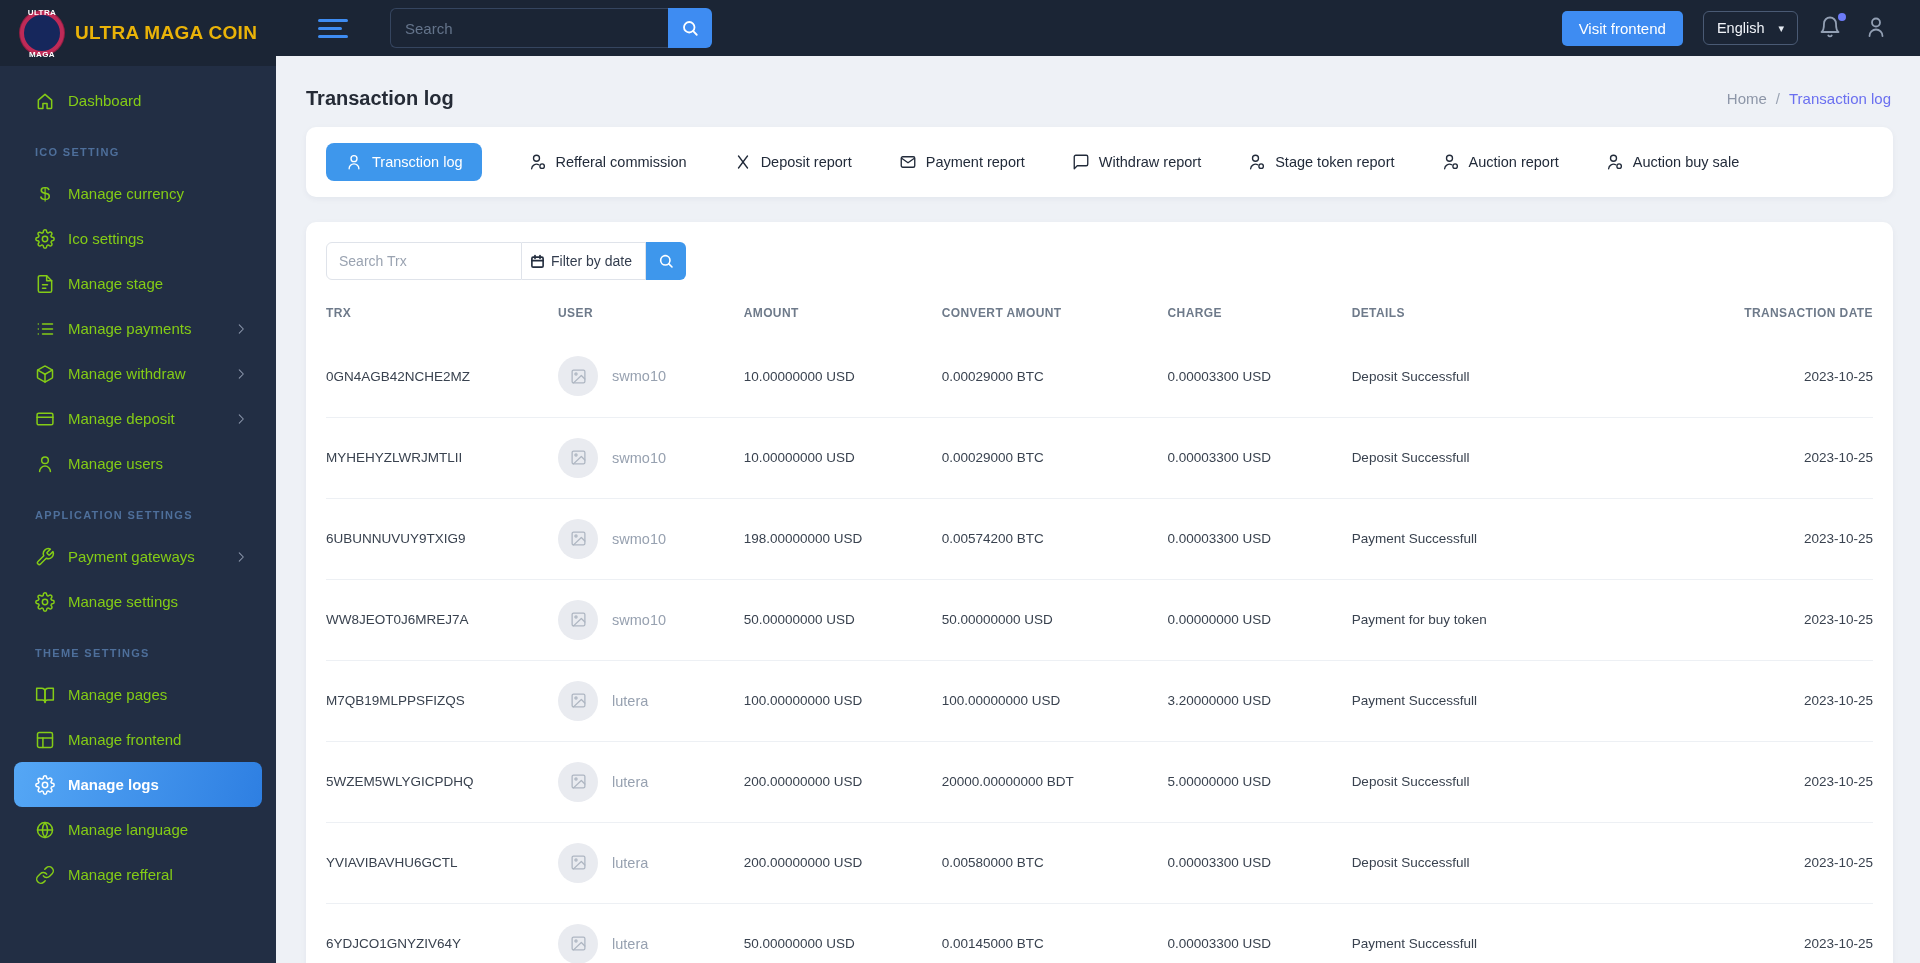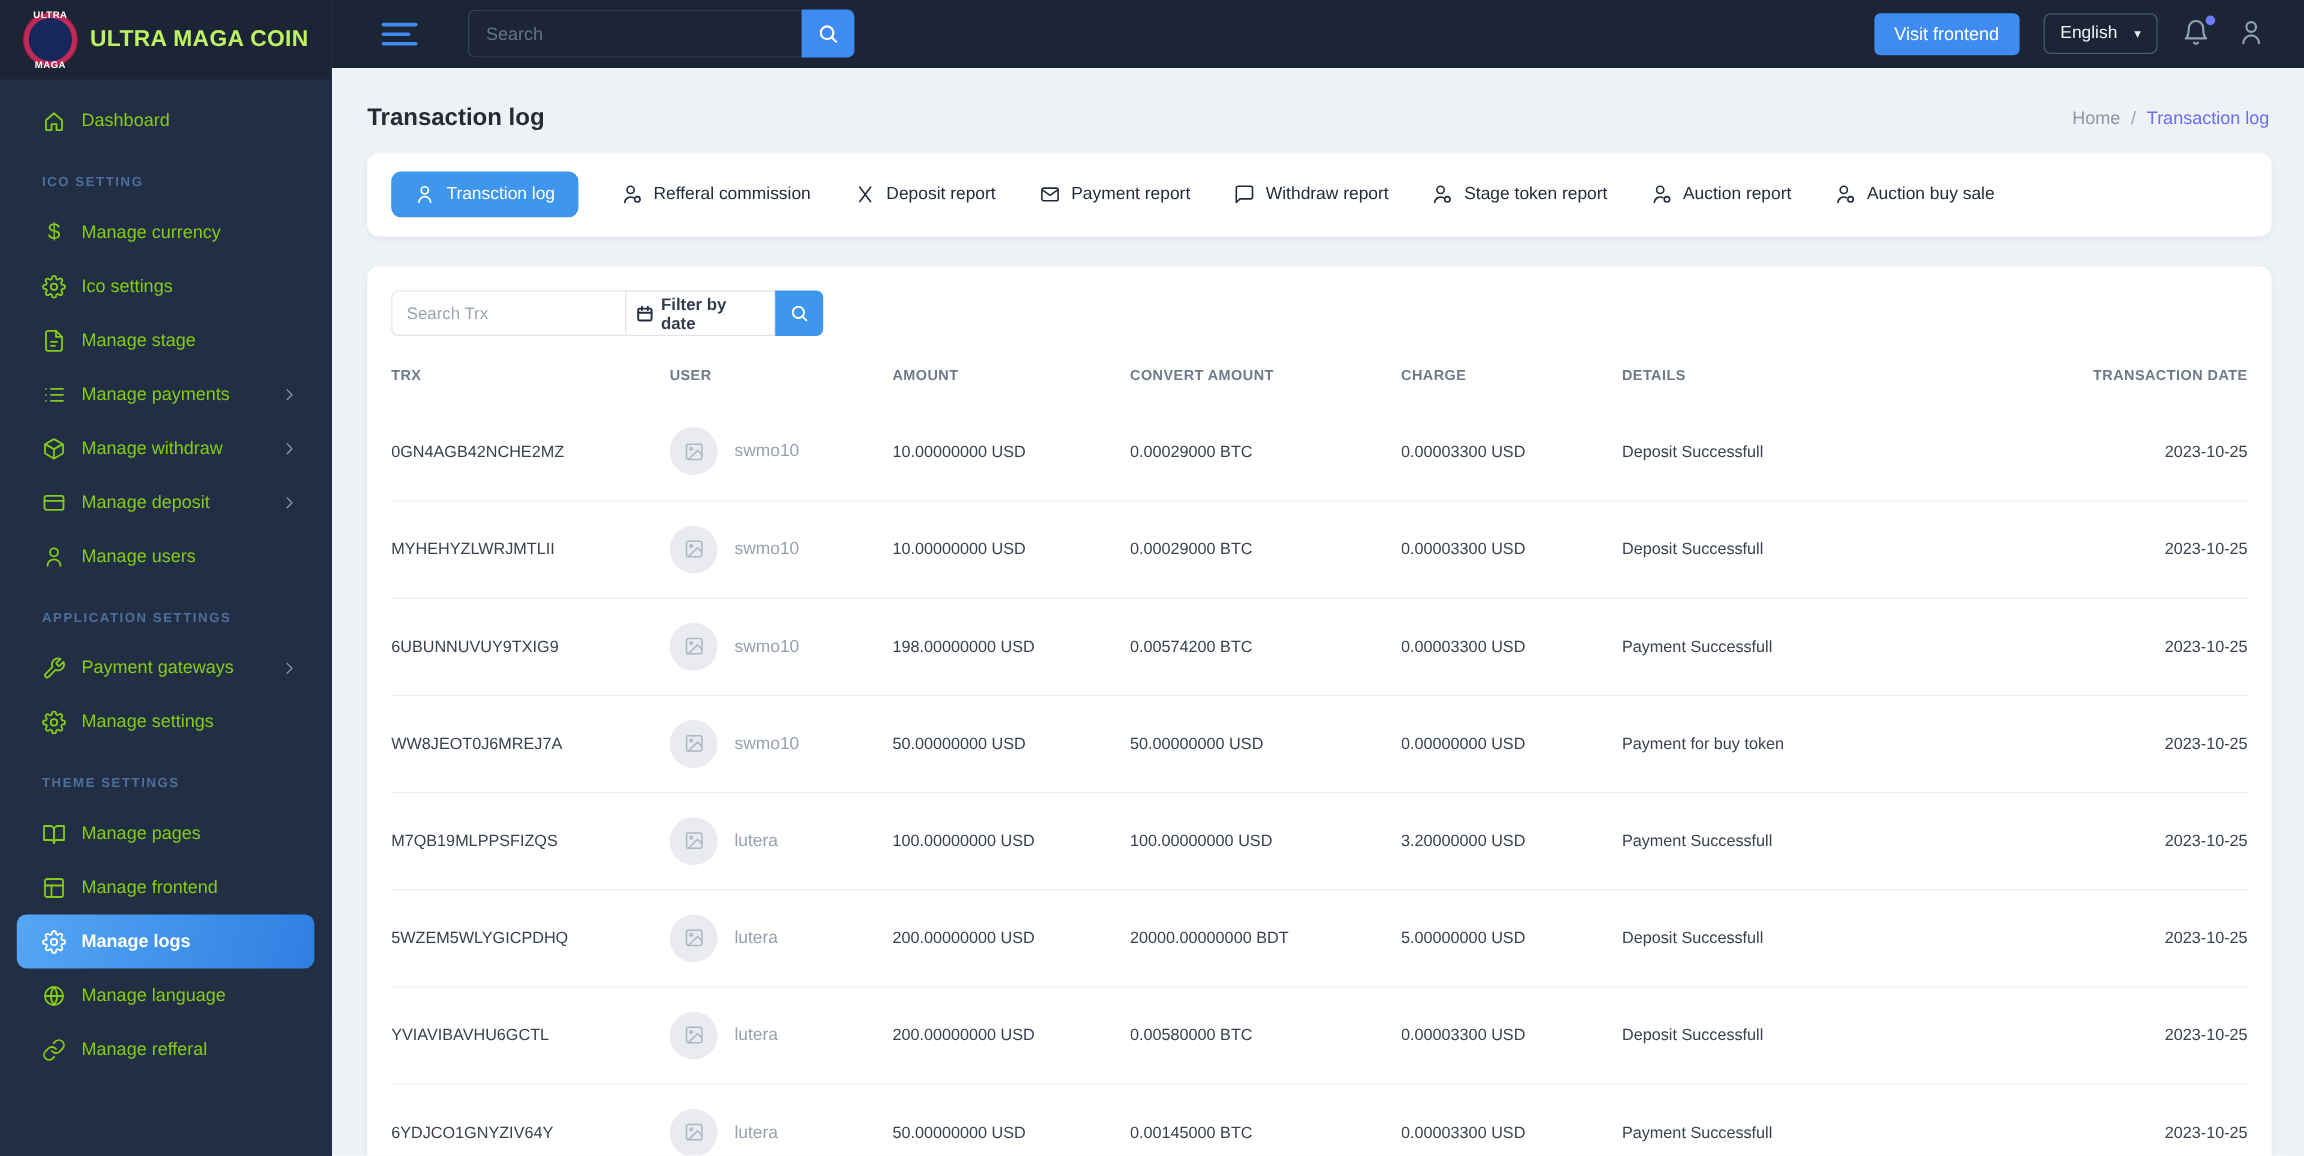--- a/index.html
+++ b/index.html
@@ -30,53 +30,53 @@
   .tb-icon svg { width:24px; height:24px; }
   .notif-dot { position:absolute; top:-2px; right:-2px; width:8px; height:8px; border-radius:50%; }
 
   
   .sidebar { position:fixed; top:0; left:0; bottom:0; width:276px; background:#222e44; z-index:6; }
   .brand { height:66px; background:#1b2535; display:flex; align-items:center; gap:11px; padding-left:20px; }
   .logo-badge { width:44px; height:44px; border-radius:50%; background:#16275c; border:4px solid #bf2a57;
                 display:flex; flex-direction:column; align-items:center; justify-content:center; flex:0 0 auto;
                 box-shadow:0 0 0 1px #8e1e41;gap:33px; }
   .logo-badge span { color:#fff; font-size:8px; font-weight:bold; letter-spacing:.4px; line-height:9px; }
-  .brand-name { color:#bef264; font-size:19px; font-weight:800; letter-spacing:.3px; white-space:nowrap; }
+  .brand-name { color:#eab308; font-size:19px; font-weight:800; letter-spacing:.3px; white-space:nowrap; }
   .nav { padding-top:12px; }
   .nav-item { height:45px; margin:0 14px; padding:0 14px 0 21px; display:flex; align-items:center; gap:13px;
               color:#84cc16; font-size:15px; cursor:pointer; border-radius:8px; position:relative; }
   .nav-item svg { width:20px; height:20px; flex:0 0 auto; }
   .nav-item .chevron { margin-left:auto; width:14px !important; height:14px !important; color:#8d98ad; }
   .nav-item.active { background:linear-gradient(105deg,#55a7f5 0%,#2e7fe2 100%); color:#fff; font-weight:600; }
   .nav-section { margin:14px 14px 4px; padding-left:21px; height:30px; display:flex; align-items:center;
                  color:#4e6f9b; font-size:11px; font-weight:bold; letter-spacing:1.3px; }
   .dollar-glyph { width:20px; text-align:center; font-size:19px; line-height:20px; font-weight:400; }
 
   
   .main { margin-left:276px; padding:66px 27px 0 30px; }
   .page-head { display:flex; justify-content:space-between; align-items:center; padding:21px 2px 17px 0; }
   .page-title { font-size:20px; font-weight:600; color:#252b36; }
   .breadcrumb { display:flex; align-items:center; gap:9px; font-size:15px; }
   .bc-home { color:#8d96a8; cursor:pointer; }
   .bc-sep { color:#9aa3b3; }
   .bc-current { color:#6a6ff0; cursor:pointer; }
 
   .card { background:#fff; border-radius:10px; box-shadow:0 2px 6px rgba(25,39,70,.05); }
-  .tabs-card { display:flex; align-items:center; gap:36px; padding:16px 20px; }
+  .tabs-card { display:flex; align-items:center; gap:47px; padding:16px 20px; }
   .tab { display:flex; align-items:center; gap:9px; font-size:14.5px; font-weight:500; color:#222b3a; cursor:pointer; white-space:nowrap; }
   .tab svg { width:18px; height:18px; }
   .tab.active { background:#3e97ec; color:#fff; border-radius:8px; padding:10px 19px; }
 
   .table-card { margin-top:25px; padding:20px 20px 0; min-height:760px; }
   .filter-row { display:flex; margin-bottom:16px; }
   .inp-trx { width:196px; height:38px; border:1px solid #dfe3ea; border-radius:6px 0 0 6px; padding:0 12px;
              font-size:14px; font-family:inherit; color:#3c4657; outline:none; }
   .inp-trx::placeholder { color:#9aa3b1; }
   .inp-date { width:124px; height:38px; border:1px solid #dfe3ea; border-left:none; display:flex;
-              align-items:center; gap:6px; padding:0 8px; font-size:14px; color:#333d4e; cursor:pointer;font-weight:bold; }
+              align-items:center; gap:6px; padding:0 8px; font-size:14px; color:#333d4e; cursor:pointer; }
   .inp-date svg { width:15px; height:15px; stroke-width:2.6; color:#232d3e; }
   .btn-filter { width:40px; height:38px; background:#3e97ec; border:none; border-radius:0 6px 6px 0;
                 color:#fff; cursor:pointer; display:flex; align-items:center; justify-content:center; }
 
   table { width:100%; border-collapse:collapse; table-layout:fixed; }
   th { text-align:left; font-size:12px; font-weight:bold; color:#6e7a8a; letter-spacing:.4px;
        padding:10px 0 16px; }
   th.col-date, td.cell-date { text-align:right; }
   tbody tr { border-top:1px solid #edf0f4; }
   tbody tr:first-child { border-top:none; }

